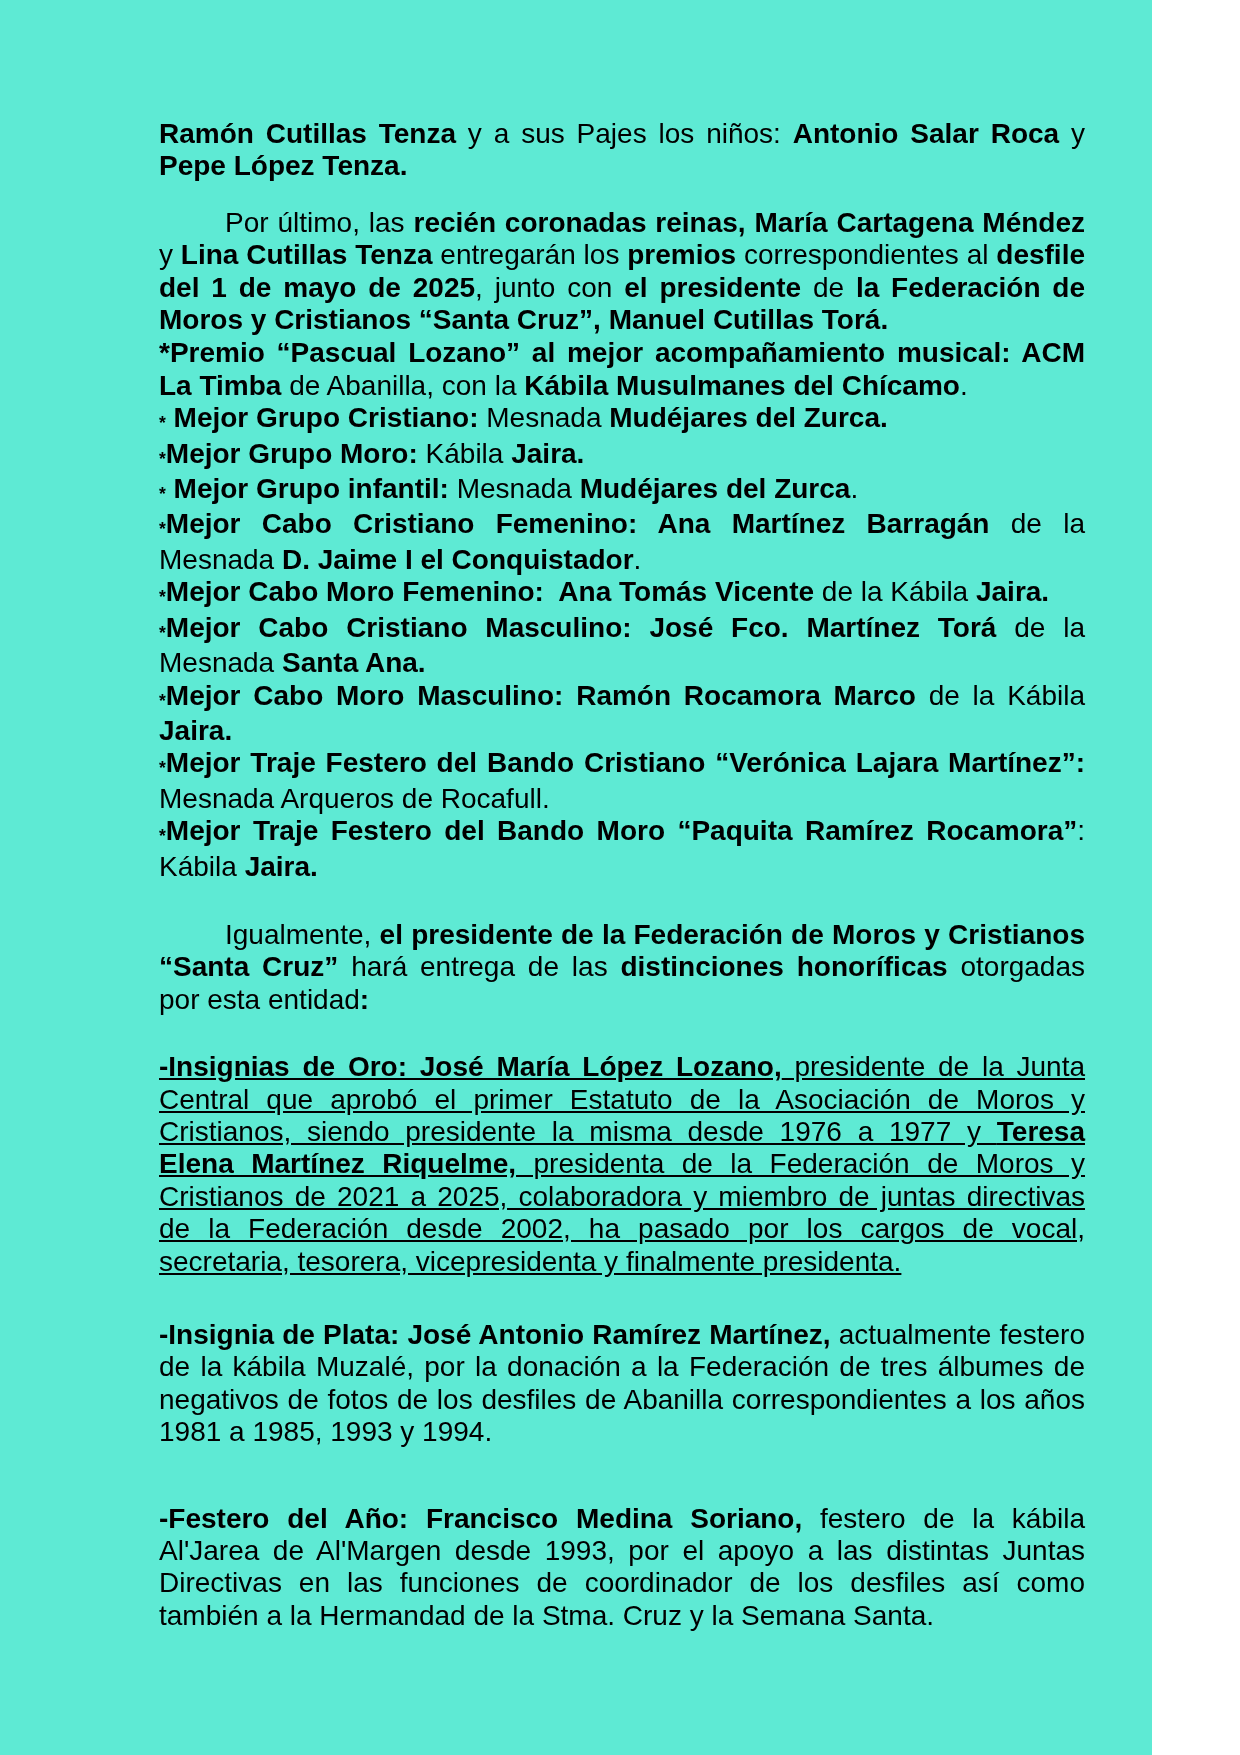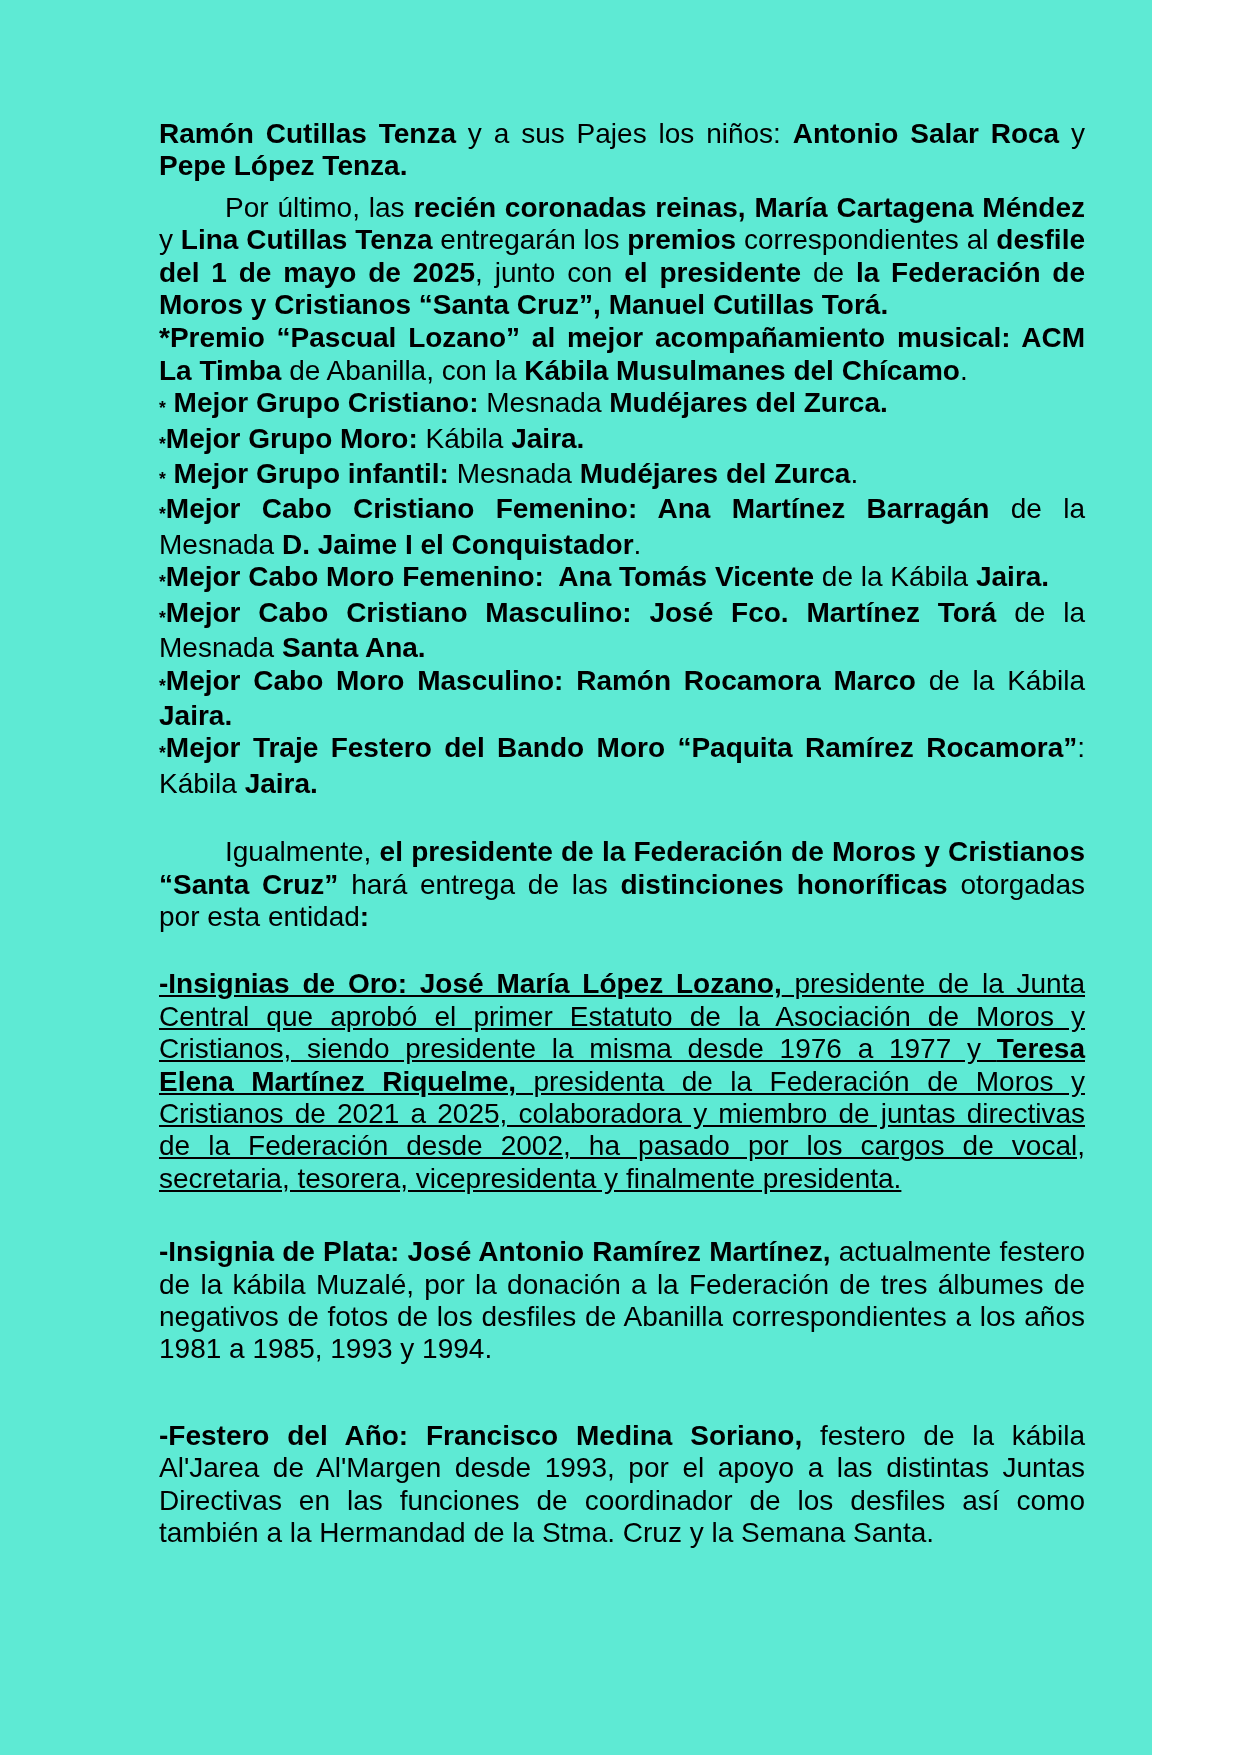--- a/index.html
+++ b/index.html
@@ -20,21 +20,21 @@
     left: 159px; top: 118px;
     width: 926px;
     font-size: 28px;
     line-height: 32.4px;
     text-align: justify;
   }
   .doc p { margin: 0; padding: 0; }
   span.regular  { font-weight: 400; }
   span.bold     { font-weight: 700; }
   span.asterisk { font-weight: 700; font-size: 17.5px; position: relative; top: 2px; }
-  p[data-name="para-reinas"]        { margin-top: 9px;  text-indent: 66px; }
+  p[data-name="para-reinas"]        { margin-top: 24px;  text-indent: 66px; }
   p[data-name="para-premio-musical"]{ margin-top: 1px; }
   p[data-name="para-distinciones"]  { margin-top: 36px; text-indent: 66px; }
   p[data-name="para-insignias-oro"] { margin-top: 35px; text-decoration: underline; }
   p[data-name="para-insignia-plata"]{ margin-top: 41px; }
   p[data-name="para-festero-del-anio"]{ margin-top: 54px; }
 </style>
 </head>
 <body>
 
 <div class="page" data-name="document-page">
@@ -42,19 +42,20 @@
       <p data-name="para-pajes"><span class="bold" data-name="text-run">Ramón Cutillas Tenza</span><span class="regular" data-name="text-run"> y a sus Pajes los niños: </span><span class="bold" data-name="text-run">Antonio Salar Roca</span><span class="regular" data-name="text-run"> y </span><span class="bold" data-name="text-run">Pepe López Tenza.</span></p>
       <p data-name="para-reinas"><span class="regular" data-name="text-run">Por último, las </span><span class="bold" data-name="text-run">recién coronadas reinas, María Cartagena Méndez</span><span class="regular" data-name="text-run"> y </span><span class="bold" data-name="text-run">Lina Cutillas Tenza</span><span class="regular" data-name="text-run"> entregarán los </span><span class="bold" data-name="text-run">premios</span><span class="regular" data-name="text-run"> correspondientes al </span><span class="bold" data-name="text-run">desfile del 1 de mayo de 2025</span><span class="regular" data-name="text-run">, junto con </span><span class="bold" data-name="text-run">el presidente</span><span class="regular" data-name="text-run"> de </span><span class="bold" data-name="text-run">la Federación de Moros y Cristianos “Santa Cruz”, Manuel Cutillas Torá.</span></p>
       <p data-name="para-premio-musical"><span class="bold" data-name="text-run">*Premio “Pascual Lozano” al mejor acompañamiento musical: ACM La Timba</span><span class="regular" data-name="text-run"> de Abanilla, con la </span><span class="bold" data-name="text-run">Kábila Musulmanes del Chícamo</span><span class="regular" data-name="text-run">.</span></p>
       <p data-name="award-mejor-grupo-cristiano"><span class="asterisk" data-name="asterisk-bullet">*</span><span class="bold" data-name="text-run"> Mejor Grupo Cristiano:</span><span class="regular" data-name="text-run"> Mesnada </span><span class="bold" data-name="text-run">Mudéjares del Zurca.</span></p>
       <p data-name="award-mejor-grupo-moro"><span class="asterisk" data-name="asterisk-bullet">*</span><span class="bold" data-name="text-run">Mejor Grupo Moro:</span><span class="regular" data-name="text-run"> Kábila </span><span class="bold" data-name="text-run">Jaira.</span></p>
       <p data-name="award-mejor-grupo-infantil"><span class="asterisk" data-name="asterisk-bullet">*</span><span class="bold" data-name="text-run"> Mejor Grupo infantil:</span><span class="regular" data-name="text-run"> Mesnada </span><span class="bold" data-name="text-run">Mudéjares del Zurca</span><span class="regular" data-name="text-run">.</span></p>
       <p data-name="award-mejor-cabo-cristiano-femenino"><span class="asterisk" data-name="asterisk-bullet">*</span><span class="bold" data-name="text-run">Mejor Cabo Cristiano Femenino: Ana Martínez Barragán</span><span class="regular" data-name="text-run"> de la Mesnada </span><span class="bold" data-name="text-run">D. Jaime I el Conquistador</span><span class="regular" data-name="text-run">.</span></p>
       <p data-name="award-mejor-cabo-moro-femenino"><span class="asterisk" data-name="asterisk-bullet">*</span><span class="bold" data-name="text-run">Mejor Cabo Moro Femenino:&nbsp; Ana Tomás Vicente</span><span class="regular" data-name="text-run"> de la Kábila </span><span class="bold" data-name="text-run">Jaira.</span></p>
       <p data-name="award-mejor-cabo-cristiano-masculino"><span class="asterisk" data-name="asterisk-bullet">*</span><span class="bold" data-name="text-run">Mejor Cabo Cristiano Masculino: José Fco. Martínez Torá</span><span class="regular" data-name="text-run"> de la Mesnada </span><span class="bold" data-name="text-run">Santa Ana.</span></p>
       <p data-name="award-mejor-cabo-moro-masculino"><span class="asterisk" data-name="asterisk-bullet">*</span><span class="bold" data-name="text-run">Mejor Cabo Moro Masculino: Ramón Rocamora Marco</span><span class="regular" data-name="text-run"> de la Kábila </span><span class="bold" data-name="text-run">Jaira.</span></p>
+      <p data-name="award-mejor-traje-cristiano"><span class="asterisk" data-name="asterisk-bullet">*</span><span class="bold" data-name="text-run">Mejor Traje Festero del Bando Cristiano “Verónica Lajara Martínez”:</span><span class="regular" data-name="text-run"> Mesnada Arqueros de Rocafull.</span></p>
       <p data-name="award-mejor-traje-moro"><span class="asterisk" data-name="asterisk-bullet">*</span><span class="bold" data-name="text-run">Mejor Traje Festero del Bando Moro “Paquita Ramírez Rocamora”</span><span class="regular" data-name="text-run">: Kábila </span><span class="bold" data-name="text-run">Jaira.</span></p>
       <p data-name="para-distinciones"><span class="regular" data-name="text-run">Igualmente, </span><span class="bold" data-name="text-run">el presidente de la Federación de Moros y Cristianos “Santa Cruz”</span><span class="regular" data-name="text-run"> hará entrega de las </span><span class="bold" data-name="text-run">distinciones honoríficas</span><span class="regular" data-name="text-run"> otorgadas por esta entidad</span><span class="bold" data-name="text-run">:</span></p>
       <p data-name="para-insignias-oro"><span class="bold" data-name="text-run">-Insignias de Oro: José María López Lozano,</span><span class="regular" data-name="text-run"> presidente de la Junta Central que aprobó el primer Estatuto de la Asociación de Moros y Cristianos, siendo presidente la misma desde 1976 a 1977 y </span><span class="bold" data-name="text-run">Teresa Elena Martínez Riquelme,</span><span class="regular" data-name="text-run"> presidenta de la Federación de Moros y Cristianos de 2021 a 2025, colaboradora y miembro de juntas directivas de la Federación desde 2002, ha pasado por los cargos de vocal, secretaria, tesorera, vicepresidenta y finalmente presidenta.</span></p>
       <p data-name="para-insignia-plata"><span class="bold" data-name="text-run">-Insignia de Plata: José Antonio Ramírez Martínez,</span><span class="regular" data-name="text-run"> actualmente festero de la kábila Muzalé, por la donación a la Federación de tres álbumes de negativos de fotos de los desfiles de Abanilla correspondientes a los años 1981 a 1985, 1993 y 1994.</span></p>
       <p data-name="para-festero-del-anio"><span class="bold" data-name="text-run">-Festero del Año: Francisco Medina Soriano,</span><span class="regular" data-name="text-run"> festero de la kábila Al'Jarea de Al'Margen desde 1993, por el apoyo a las distintas Juntas Directivas en las funciones de coordinador de los desfiles así como también a la Hermandad de la Stma. Cruz y la Semana Santa.</span></p>
     </div>
 </div>
 
 </body></html>

